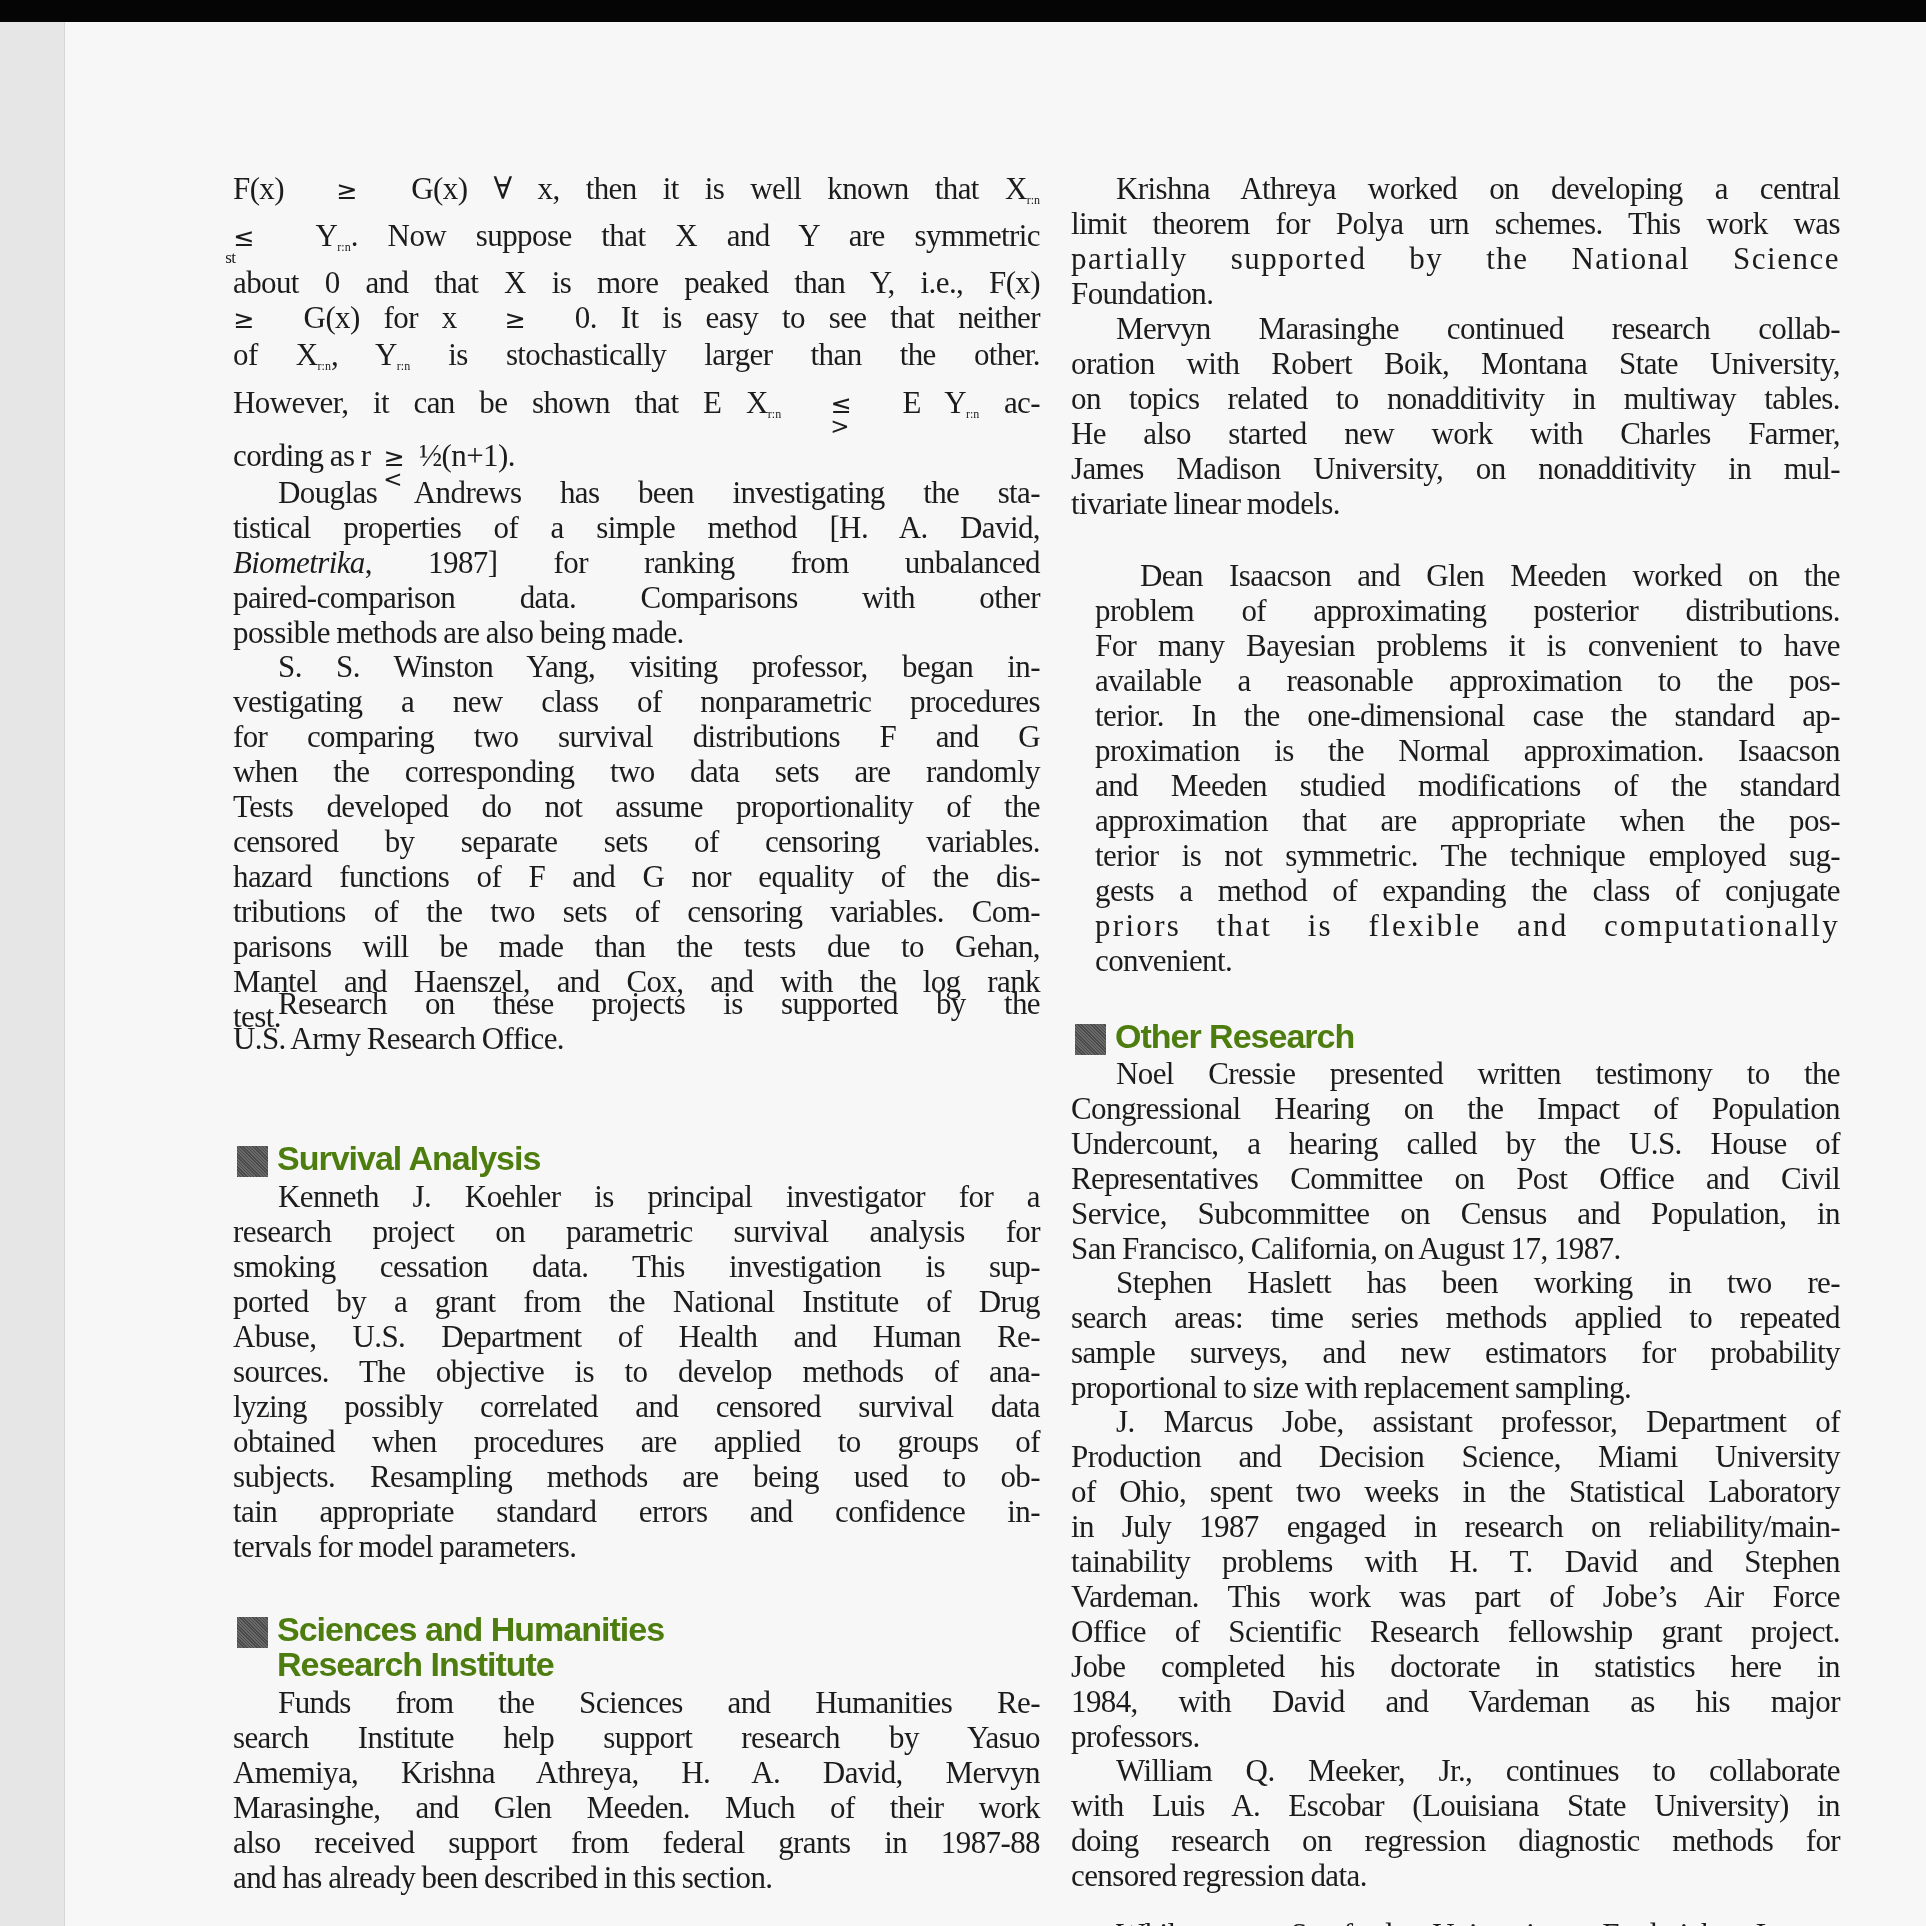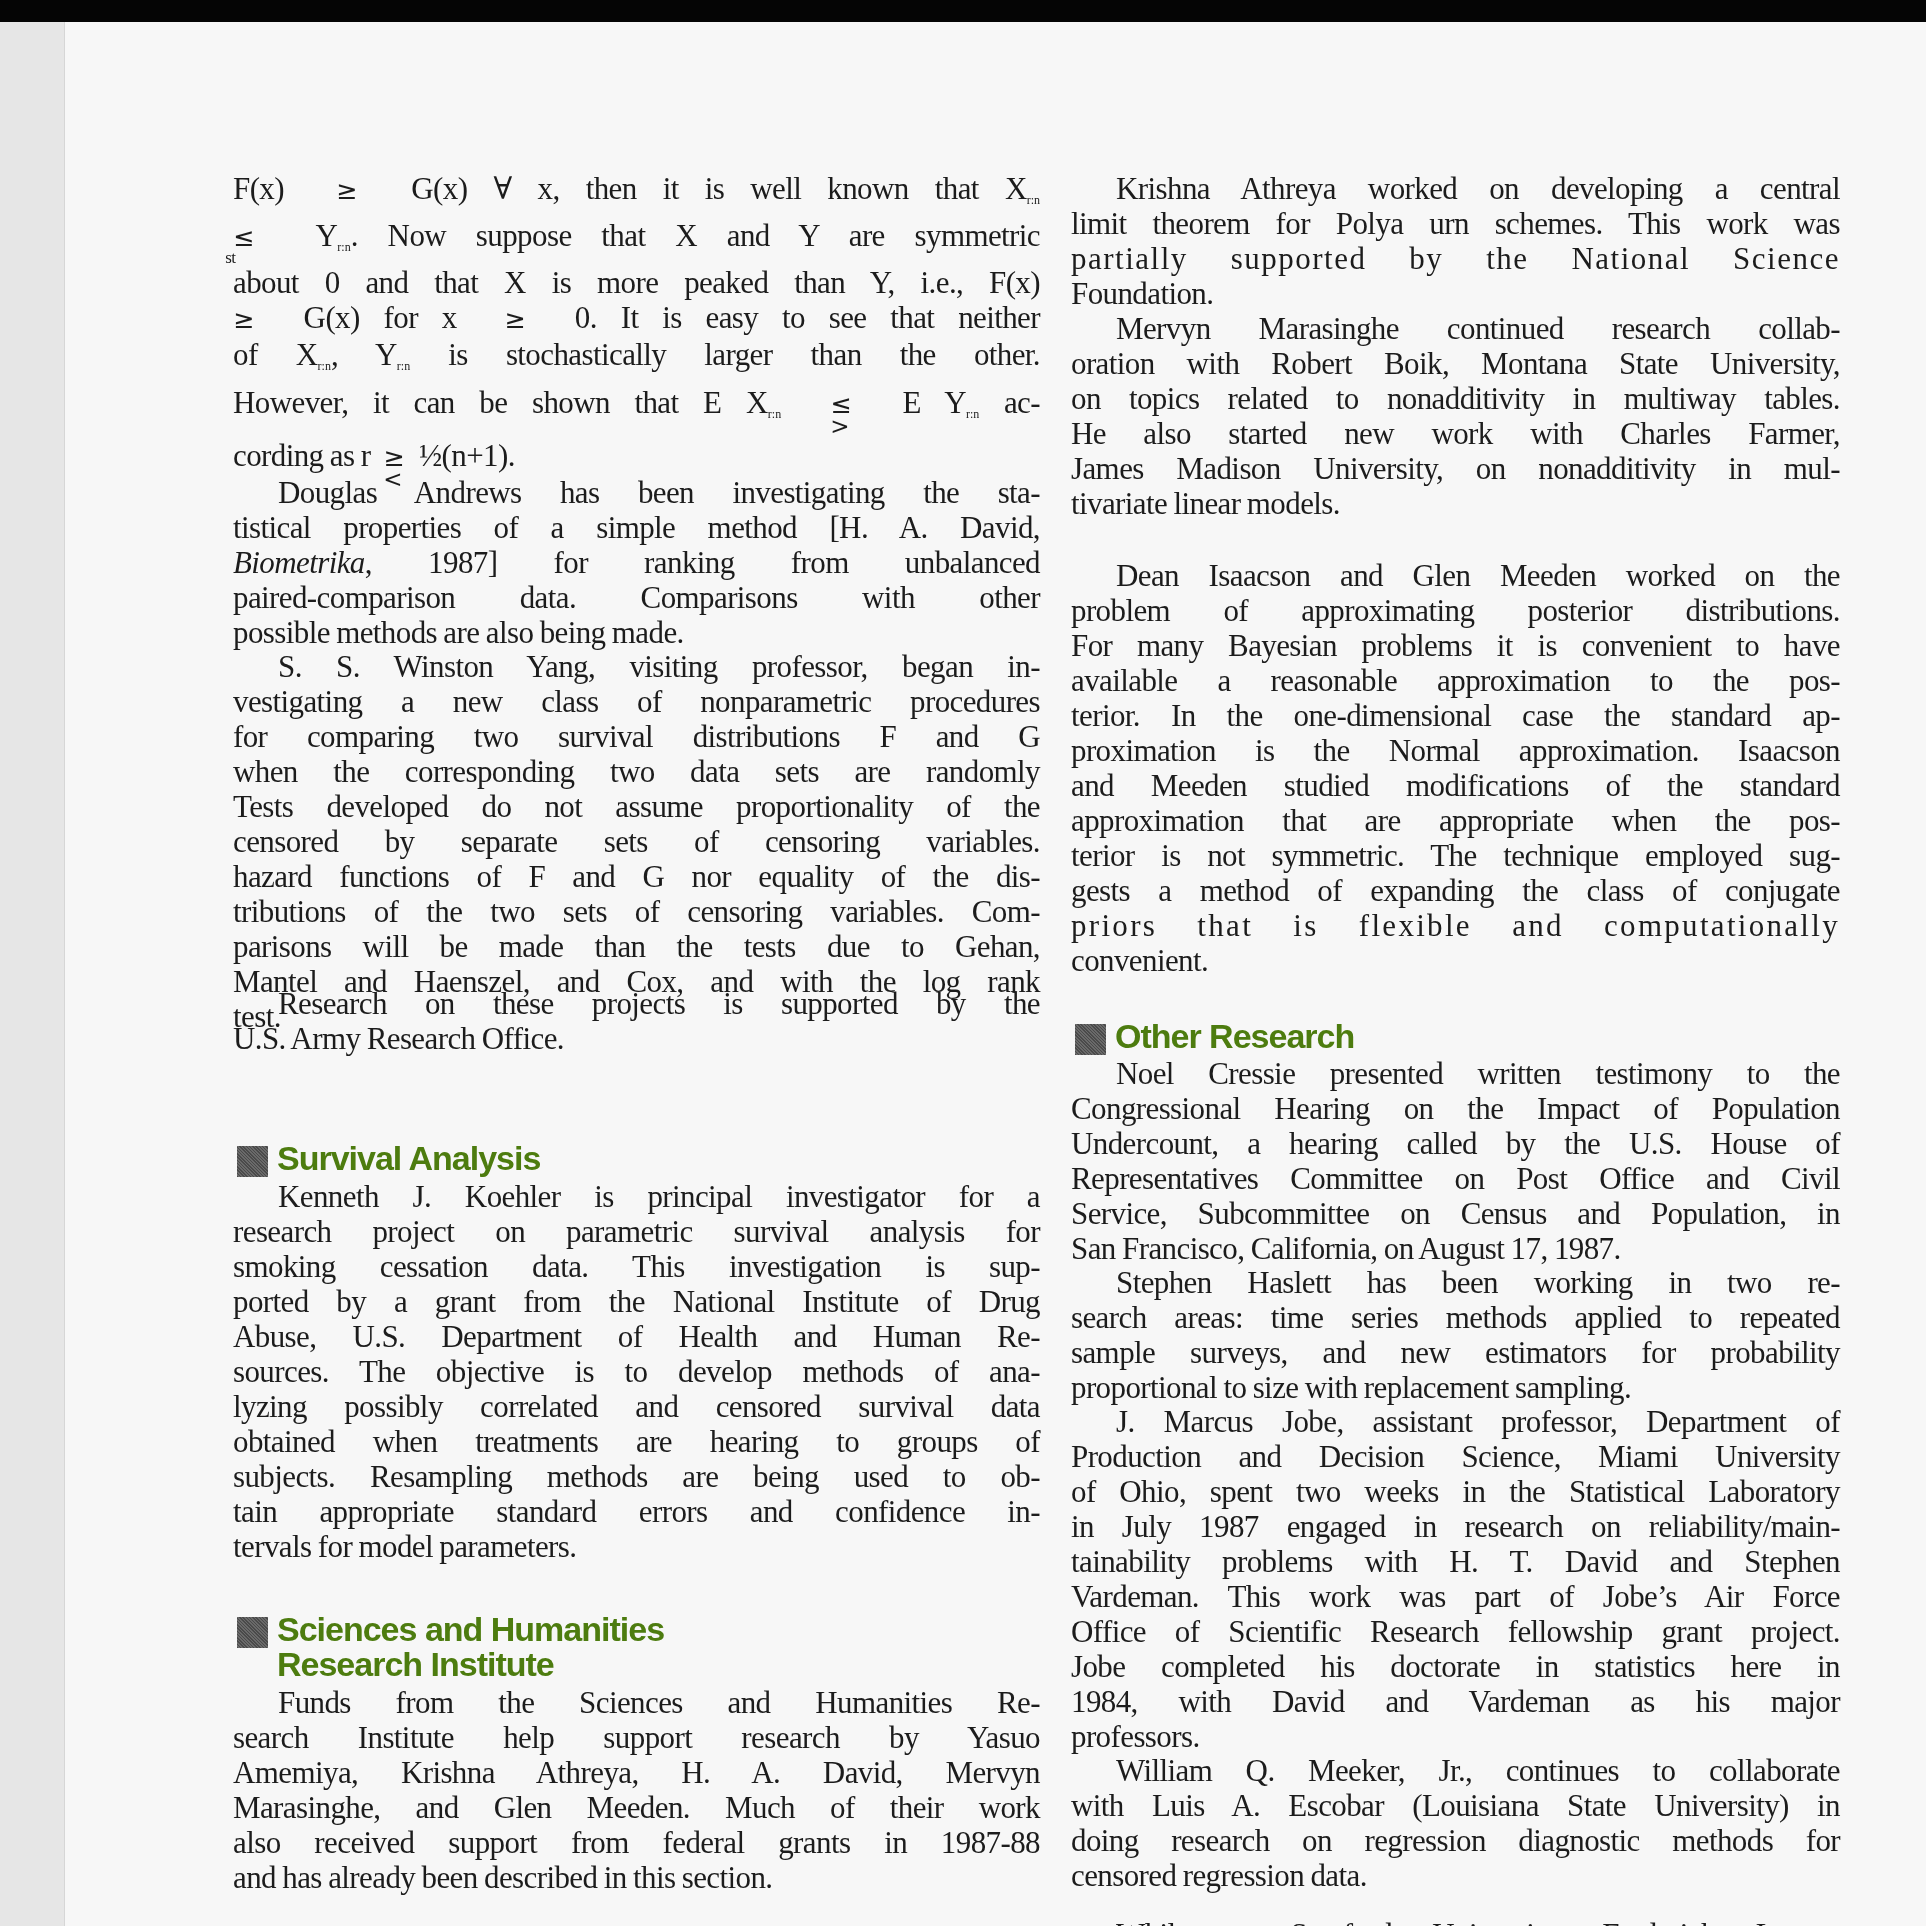--- a/index.html
+++ b/index.html
@@ -113,21 +113,21 @@
     </h2>
 
     <div class="para" style="top:1157px;">
       <span class="line indent">Kenneth J. Koehler is principal investigator for a</span>
       <span class="line">research project on parametric survival analysis for</span>
       <span class="line">smoking cessation data. This investigation is sup-</span>
       <span class="line">ported by a grant from the National Institute of Drug</span>
       <span class="line">Abuse, U.S. Department of Health and Human Re-</span>
       <span class="line">sources. The objective is to develop methods of ana-</span>
       <span class="line">lyzing possibly correlated and censored survival data</span>
-      <span class="line">obtained when treatments are hearing to groups of</span>
+      <span class="line">obtained when procedures are applied to groups of</span>
       <span class="line">subjects. Resampling methods are being used to ob-</span>
       <span class="line">tain appropriate standard errors and confidence in-</span>
       <span class="line last">tervals for model parameters.</span>
     </div>
 
     <h2 class="heading" style="top:1590px;">
       <span class="bullet"></span>
       <span class="htext">Sciences and Humanities</span>
       <span class="htext">Research Institute</span>
     </h2>
@@ -154,21 +154,21 @@
 
     <div class="para" style="top:289px;">
       <span class="line indent">Mervyn Marasinghe continued research collab-</span>
       <span class="line">oration with Robert Boik, Montana State University,</span>
       <span class="line">on topics related to nonadditivity in multiway tables.</span>
       <span class="line">He also started new work with Charles Farmer,</span>
       <span class="line">James Madison University, on nonadditivity in mul-</span>
       <span class="line last">tivariate linear models.</span>
     </div>
 
-    <div class="para" style="top:536px;">
+    <div class="para" style="top:536px;margin-left:24px;">
       <span class="line indent">Dean Isaacson and Glen Meeden worked on the</span>
       <span class="line">problem of approximating posterior distributions.</span>
       <span class="line">For many Bayesian problems it is convenient to have</span>
       <span class="line">available a reasonable approximation to the pos-</span>
       <span class="line">terior. In the one-dimensional case the standard ap-</span>
       <span class="line">proximation is the Normal approximation. Isaacson</span>
       <span class="line">and Meeden studied modifications of the standard</span>
       <span class="line">approximation that are appropriate when the pos-</span>
       <span class="line">terior is not symmetric. The technique employed sug-</span>
       <span class="line">gests a method of expanding the class of conjugate</span>

